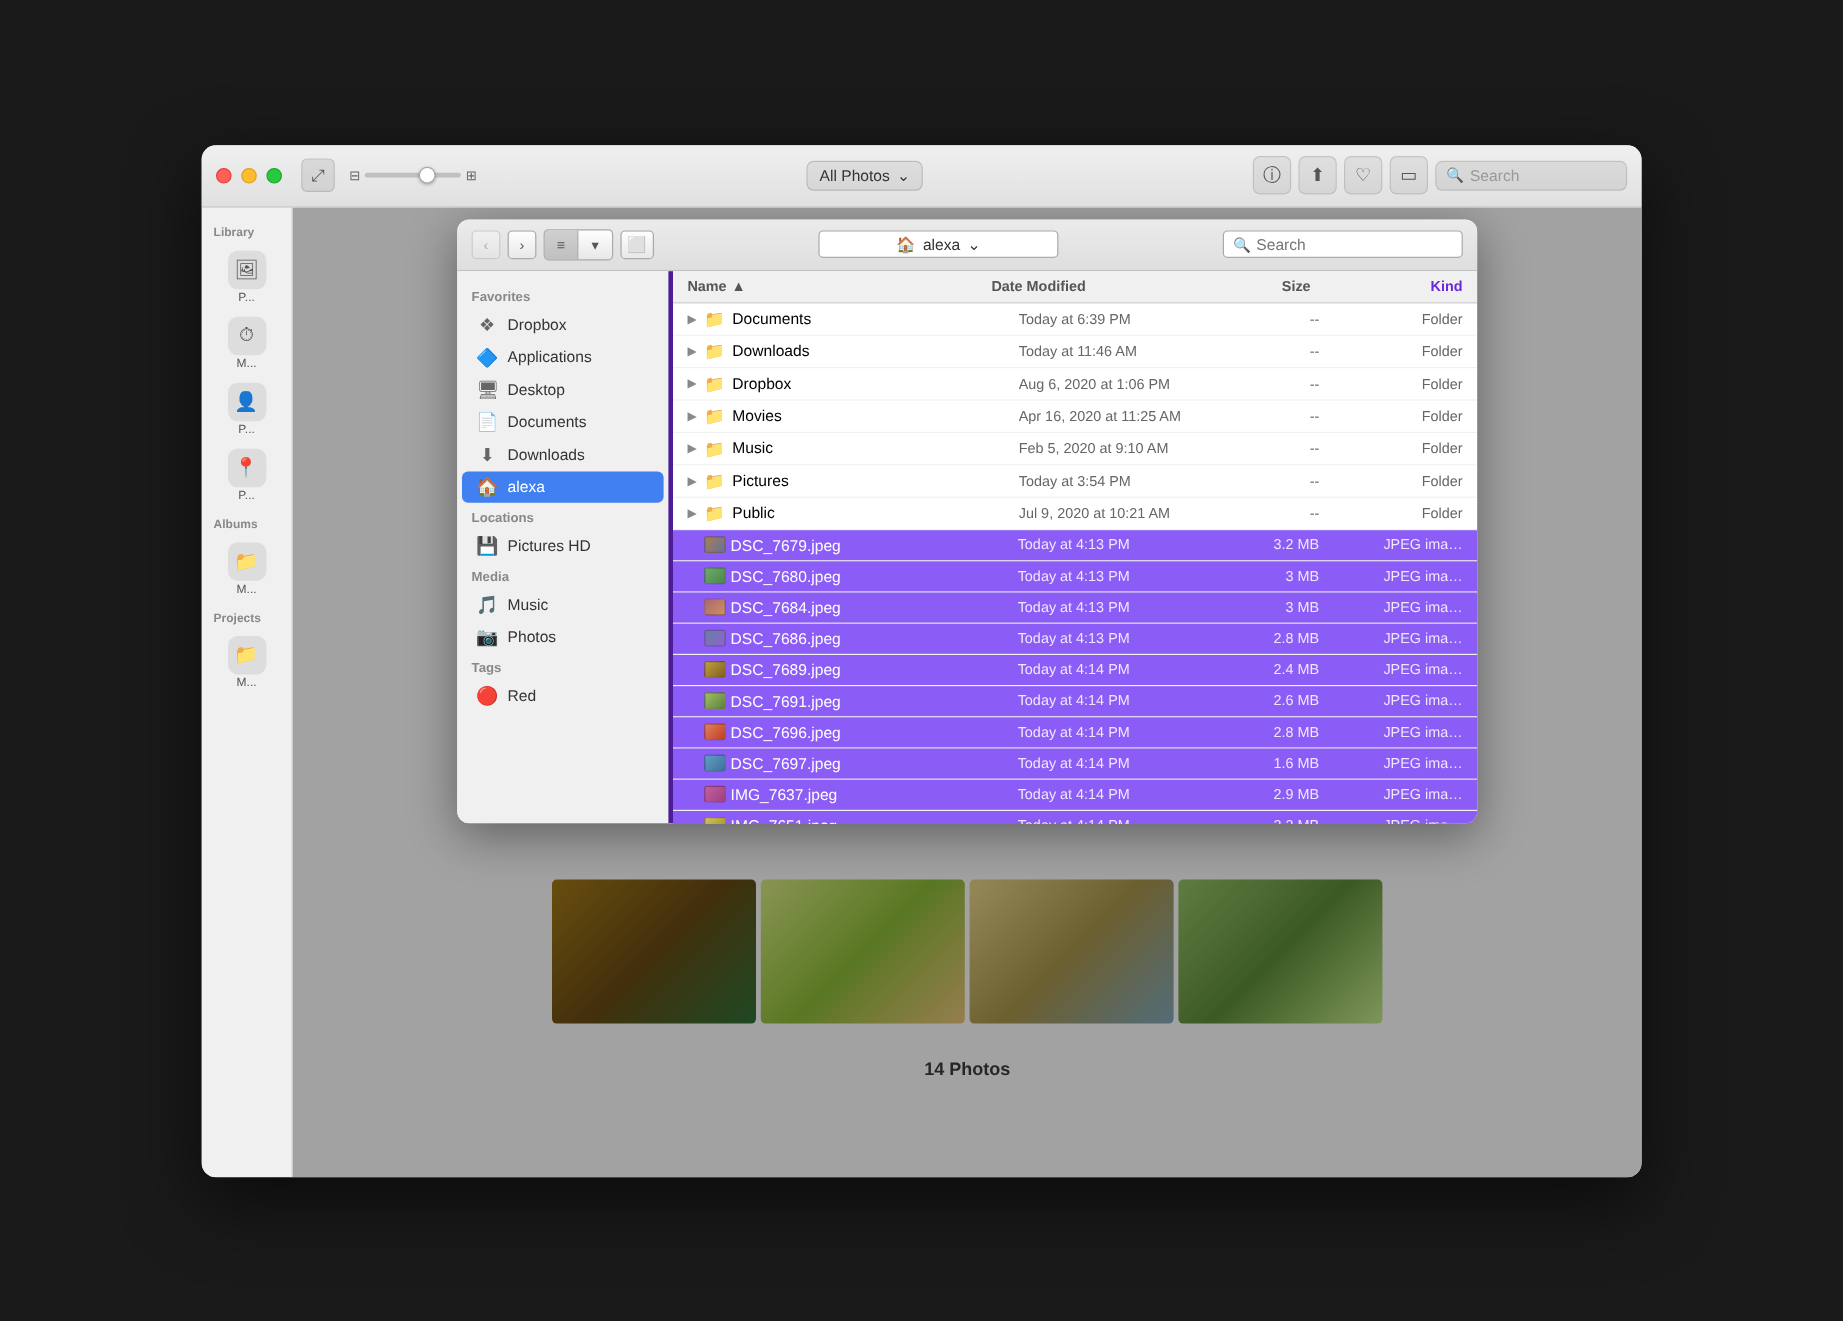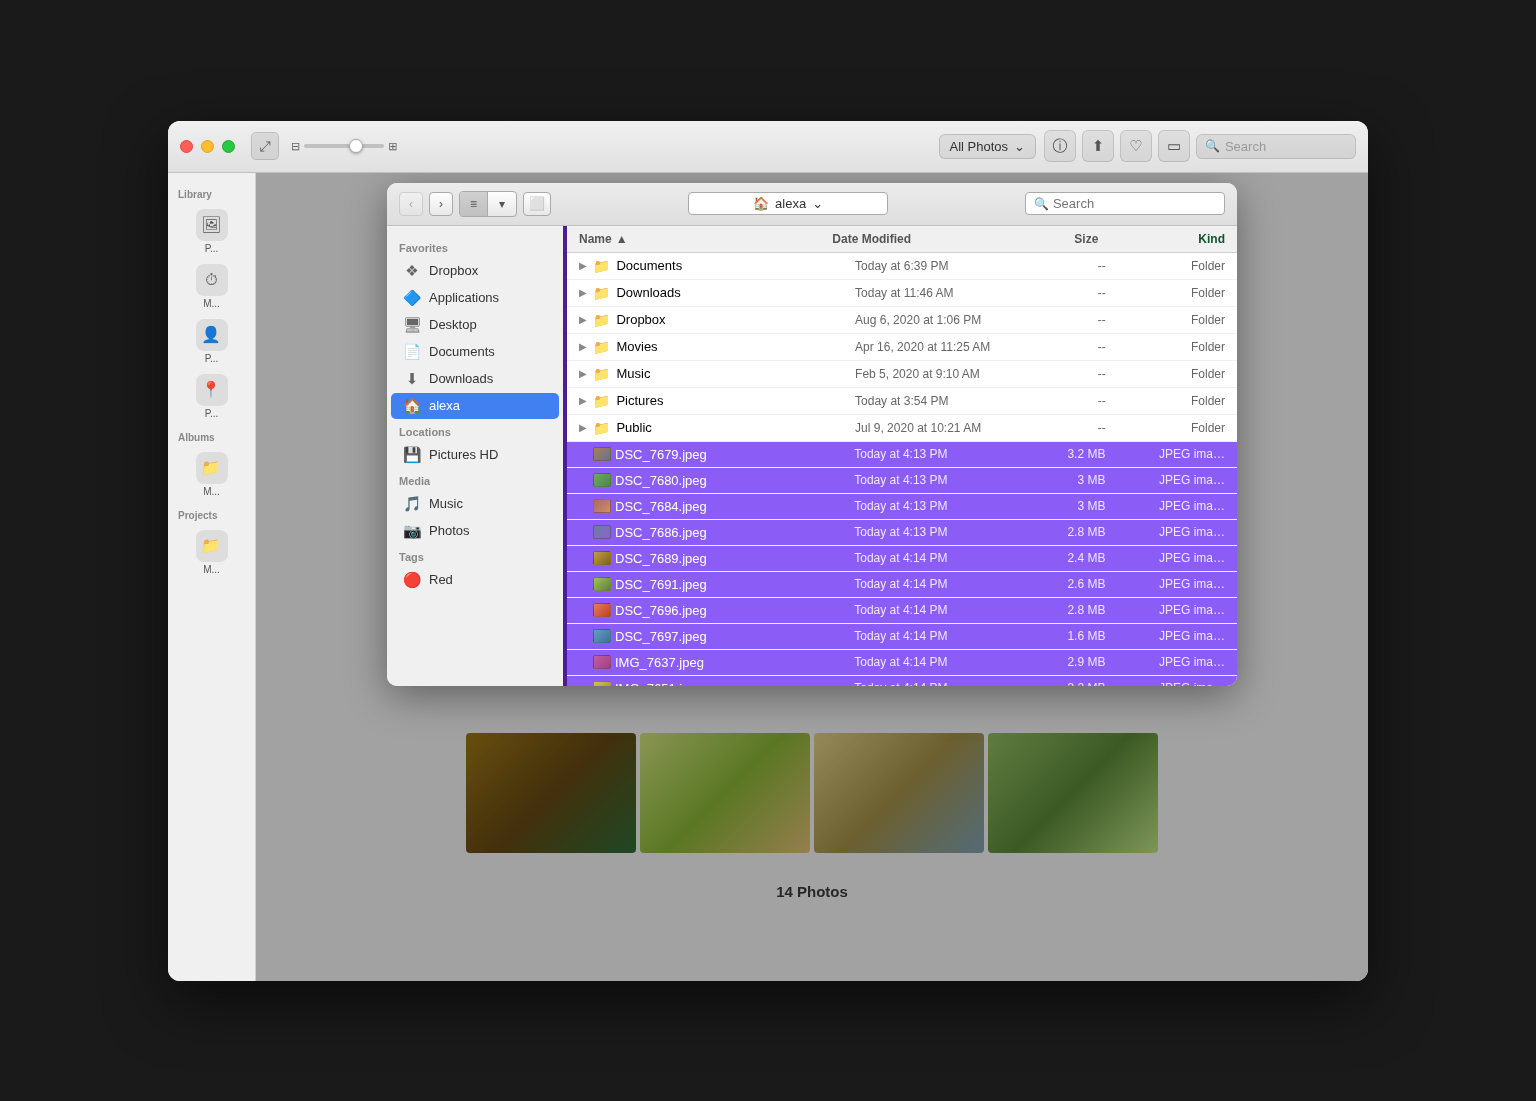--- a/index.html
+++ b/index.html
@@ -93,21 +93,21 @@
       position: absolute;
       top: -5px;
       left: 45px;
       box-shadow: 0 1px 3px rgba(0,0,0,0.3);
     }
 
     .title-center {
       flex: 1;
       display: flex;
       align-items: center;
-      justify-content: flex-end;
+      justify-content: center;
     }
 
     .dropdown-select {
       display: flex;
       align-items: center;
       gap: 6px;
       background: rgba(0,0,0,0.06);
       border: 1px solid rgba(0,0,0,0.15);
       border-radius: 6px;
       padding: 4px 10px;
@@ -152,21 +152,21 @@
 
     
     .main-area {
       display: flex;
       flex: 1;
       overflow: hidden;
     }
 
     
     .photos-sidebar {
-      width: 88px;
+      width: 76px;
       background: #f0f0f0;
       border-right: 1px solid #d0d0d0;
       display: flex;
       flex-direction: column;
       padding: 8px 0;
       flex-shrink: 0;
     }
 
     .sidebar-section-label {
       font-size: 10px;
@@ -430,21 +430,21 @@
       font-size: 12px;
       font-weight: 600;
       color: #555;
       display: flex;
       align-items: center;
       gap: 4px;
     }
 
     .col-date { flex: 1.5; font-size: 12px; font-weight: 600; color: #555; }
     .col-size { flex: 0.6; font-size: 12px; font-weight: 600; color: #555; text-align: right; }
-    .col-kind { flex: 1; font-size: 12px; font-weight: 600; color: #14532d; text-align: right; }
+    .col-kind { flex: 1; font-size: 12px; font-weight: 600; color: #6d28d9; text-align: right; }
 
     .file-row {
       display: flex;
       align-items: center;
       padding: 5px 12px;
       border-bottom: 1px solid #f0f0f0;
       cursor: pointer;
     }
     .file-row.selected { background: #8b5cf6; color: white; }
     .file-row.selected .file-date,

